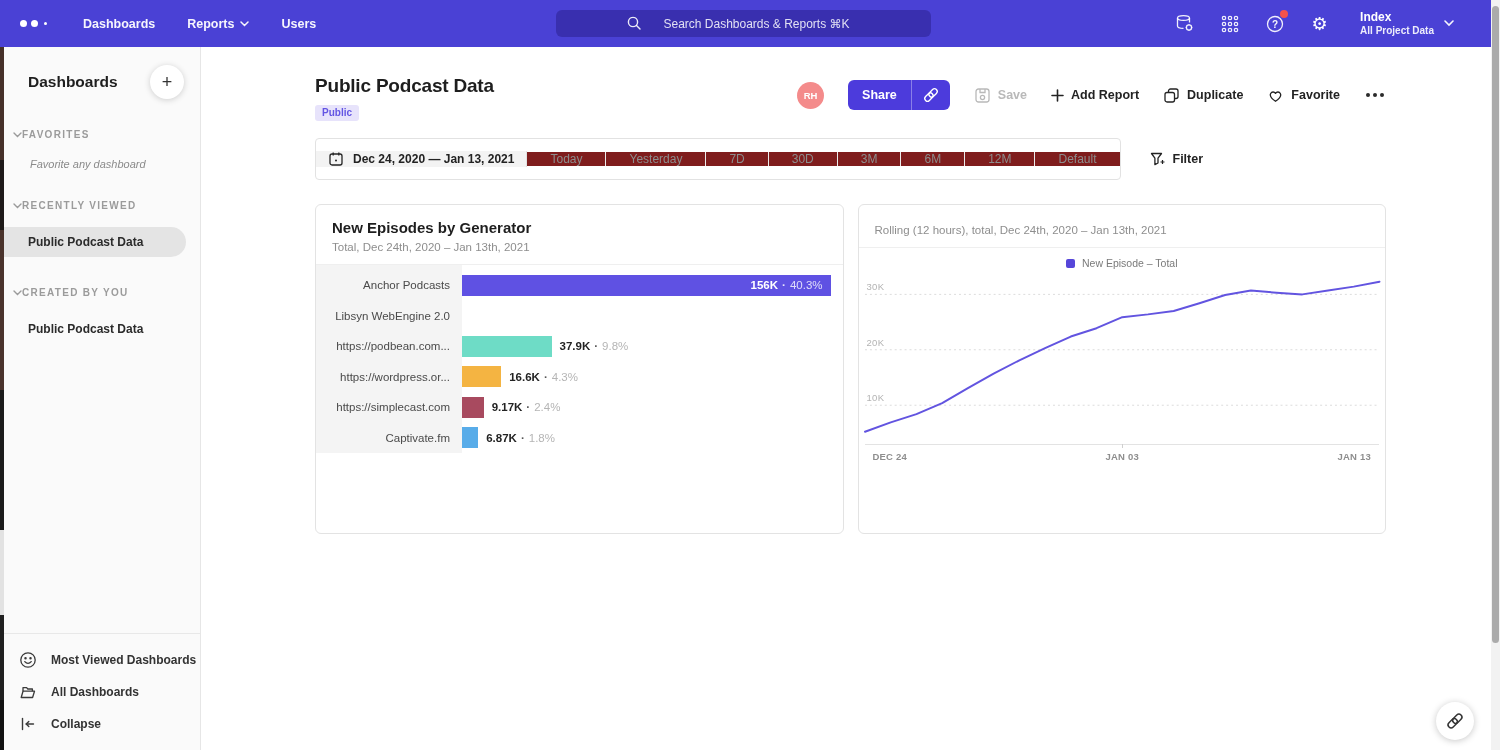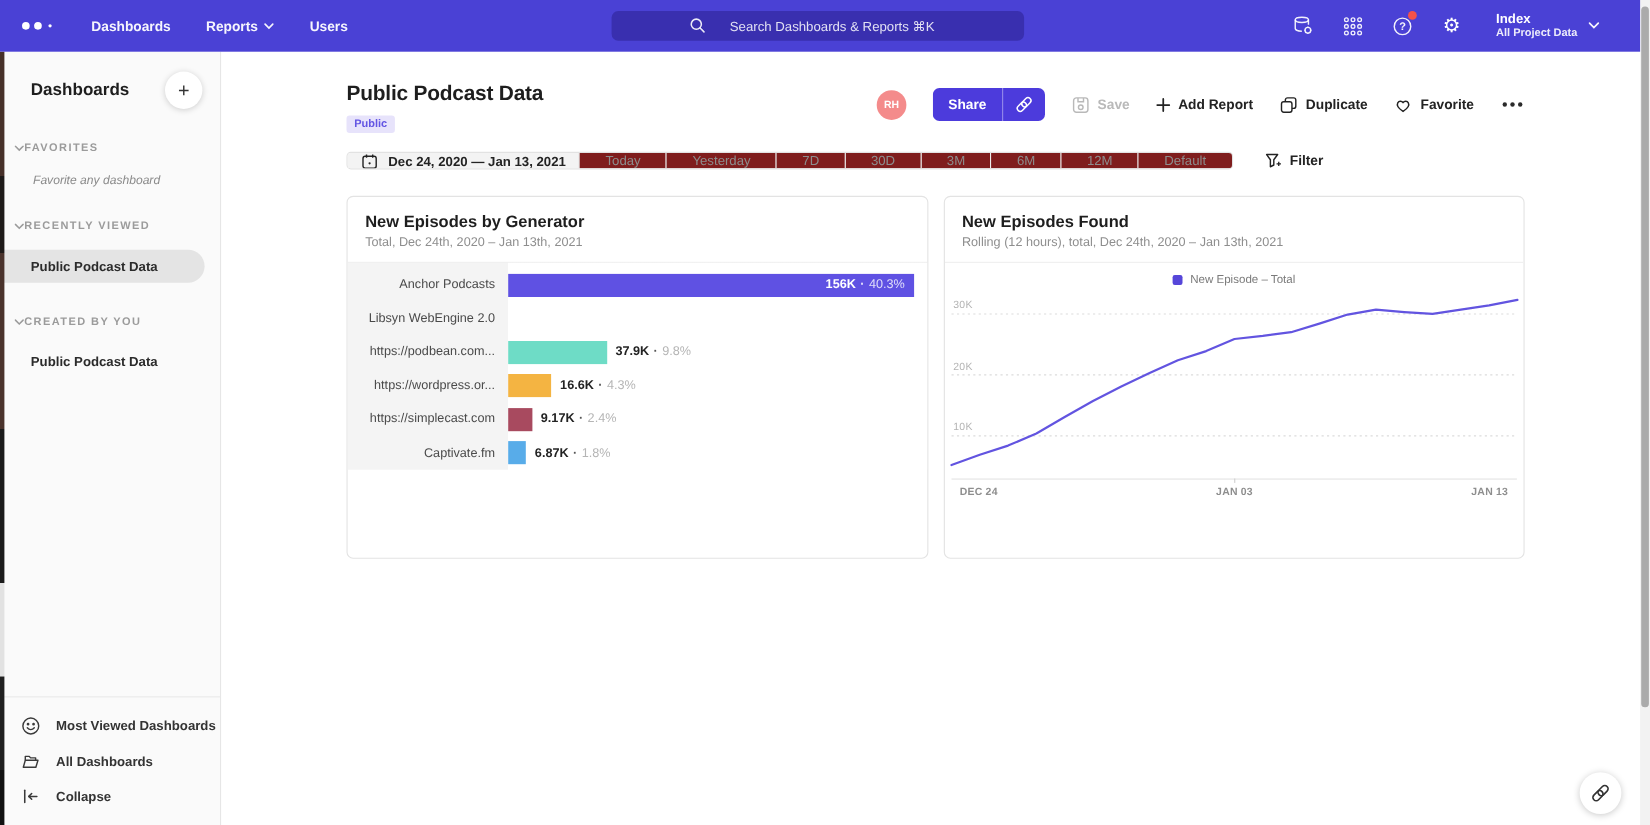--- a/index.html
+++ b/index.html
@@ -77,22 +77,22 @@
   .share-link { background:#4C3BDC; border:none; border-left:1px solid rgba(255,255,255,.35);
     padding:0 10px; cursor:pointer; display:flex; align-items:center; }
   .txt-btn { display:flex; align-items:center; gap:7px; background:none; border:none;
     font-family:inherit; font-size:12.5px; font-weight:700; color:#232323; cursor:pointer; }
   .txt-btn.disabled { color:#B9B9B9; cursor:default; }
   .more-btn { display:flex; gap:3px; background:none; border:none; cursor:pointer; padding:4px 2px; }
   .more-btn i { width:4px; height:4px; border-radius:50%; background:#2B2B2B; }
 
   
   .toolbar { margin-top:17px; display:flex; align-items:center; gap:28px; }
-  .seg-control { display:inline-flex; align-items:flex-start; border:1px solid #E2E2E2;
-    border-radius:4px; overflow:hidden; height:16px; background:#fff; }
+  .seg-control { display:inline-flex; align-items:center; border:1px solid #E2E2E2;
+    border-radius:4px; overflow:hidden; height:42px; background:#fff; }
   .seg-date { display:flex; align-items:center; gap:9px; background:#F3F3F3; padding:0 12px;
     font-size:12px; font-weight:700; color:#232323; border-right:1px solid #E2E2E2; cursor:pointer; }
   .preset-btn { border:none; border-left:1px solid #ECECEC; background:#7f1d1d; padding:0 23px;
     font-family:inherit; font-size:12px; font-weight:500; color:#8D8D8D; cursor:pointer; }
   .preset-btn:first-child { border-left:none; }
   .filter-btn { display:flex; align-items:center; gap:8px; background:none; border:none;
     font-family:inherit; font-size:12.5px; font-weight:700; color:#232323; cursor:pointer; }
 
   
   .cards { margin-top:24px; display:flex; gap:14px; }
@@ -426,21 +426,20 @@
             <div class="bar-track">
               <div class="bar" style="width: 4.40385%; background: rgb(88, 172, 233);"></div>
               <span class="bar-value"><b>6.87K</b><span class="sep">·</span><span class="pct">1.8%</span></span>
             </div>
           </div>
         </div>
     </section>
 
     <section class="card">
       <div class="card-head">
-        <div class="card-title">New Episodes Found</div>
         <div class="card-sub">Rolling (12 hours), total, Dec 24th, 2020 – Jan 13th, 2021</div>
       </div>
       <div class="legend-row">
         <span class="legend-swatch" style="background: rgb(86, 70, 217);"></span>
         <span>New Episode – Total</span>
       </div>
       <div class="line-plot">
           <div class="ytick" style="top: calc(77.05% - 13px);">10K</div>
           <div class="ytick" style="top: calc(44.26% - 13px);">20K</div>
           <div class="ytick" style="top: calc(11.48% - 13px);">30K</div>

